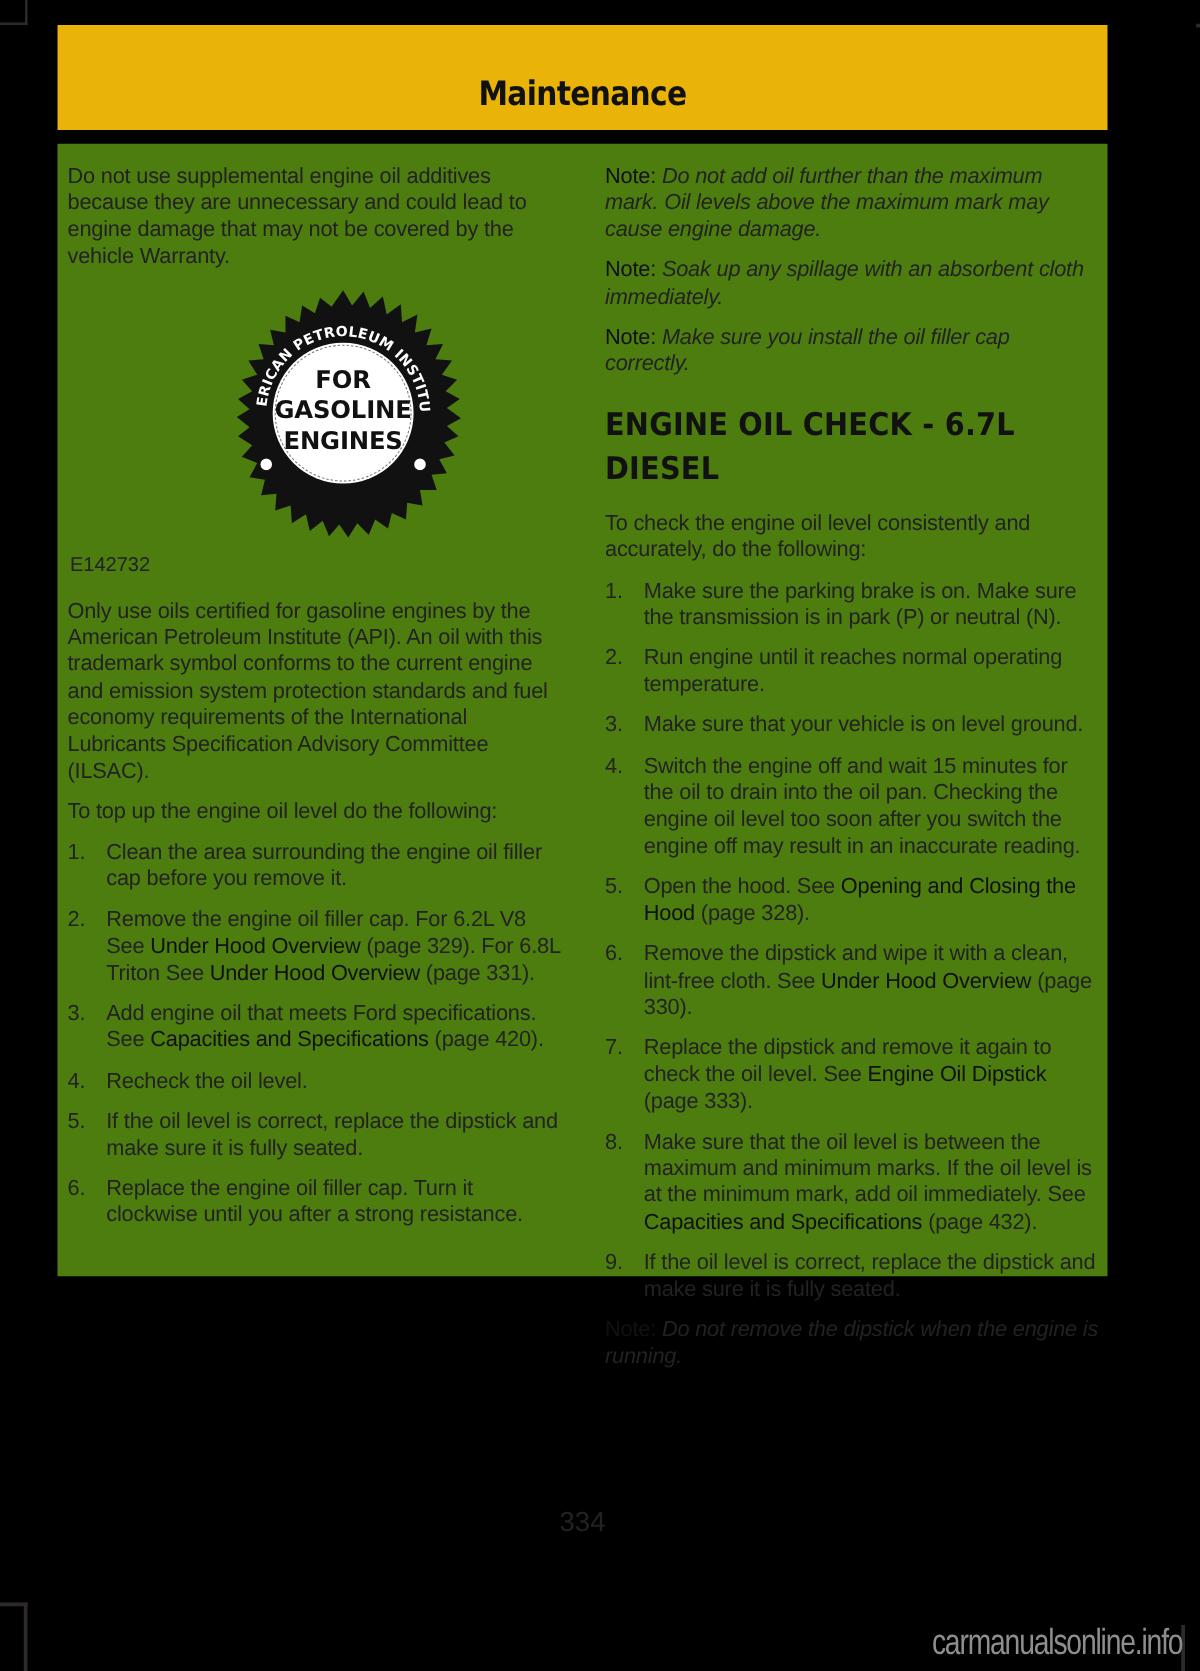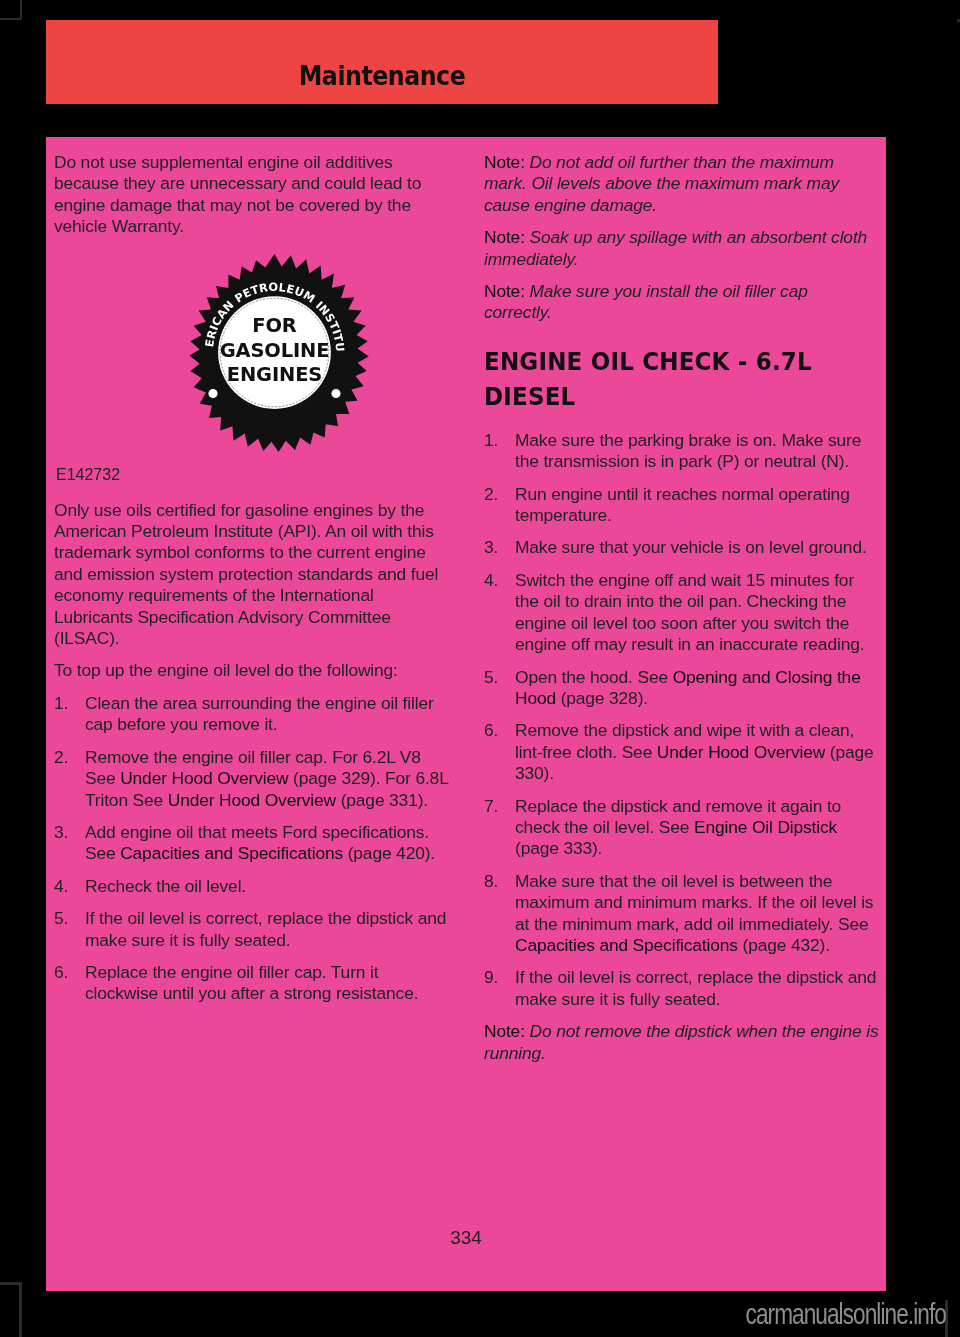--- a/index.html
+++ b/index.html
@@ -5,42 +5,42 @@
   * { box-sizing: border-box; margin: 0; padding: 0; }
   html, body { width: 960px; height: 1337px; background: #000; overflow: hidden; }
   body { position: relative; font-family: "Liberation Sans", "DejaVu Sans", sans-serif; color: #1a1a1a; }
 
   .crop { position: absolute; border-color: #2e2a2a; border-style: solid; border-width: 0; }
   .crop.tl { left: 0; top: 0; width: 22px; height: 20px; border-right-width: 2px; border-bottom-width: 2px; }
   .crop.tr { right: 0; top: 19px; width: 3px; height: 3px; background: #2e2a2a; }
   .crop.bl { left: 0; top: 1282px; width: 22px; height: 55px; border-right-width: 3px; border-top-width: 3px; }
   .crop.br { right: 12px; top: 1300px; width: 3px; height: 37px; background: #2e2a2a; }
 
-  .header { position: absolute; left: 46px; top: 20px; width: 672px; height: 84px; background: #ef4444; }
+  .header { position: absolute; left: 46px; top: 20px; width: 840px; height: 84px; background: #eab308; }
   .header h1 { position: absolute; left: 0; right: 0; top: 40px; text-align: center; font-family: "DejaVu Sans", sans-serif; font-weight: bold; font-size: 27px; letter-spacing: -0.6px; color: #111; transform: scaleX(0.88); }
 
-  .page { position: absolute; left: 46px; top: 137px; width: 840px; height: 1154px; background: #ec4899; }
+  .page { position: absolute; left: 46px; top: 115px; width: 840px; height: 906px; background: #4d7c0f; }
   .col { position: absolute; top: 15px; width: 396px; font-size: 17.4px; line-height: 21.4px; color: #222; letter-spacing: -0.15px; }
   .col.left { left: 8px; }
   .col.right { left: 438px; }
   .col p { margin-bottom: 11px; }
   .col b, .col .bold { font-weight: normal; color: #111; }
   .col i { }
 
   .badge-wrap { position: relative; height: 250px; margin-top: 12px; }
   .badge { position: absolute; left: 118px; top: 0; width: 205px; height: 205px; }
   .fig-code { position: absolute; left: 2px; top: 214px; font-size: 16px; color: #222; letter-spacing: 0; }
 
   ol.steps { list-style: none; margin-bottom: 10px; }
   ol.steps li { position: relative; padding-left: 31px; margin-bottom: 11px; }
   ol.steps li .num { position: absolute; left: 0; top: 0; }
 
   h2.section { font-size: 25px; line-height: 35px; font-weight: 900; color: #111; margin: 20px 0 16px 0; letter-spacing: 0.2px; font-family: "DejaVu Sans", sans-serif; transform: scaleX(0.92); transform-origin: left; white-space: nowrap; }
 
-  .pagenum { position: absolute; left: 0; right: 0; top: 1090px; text-align: center; font-size: 19px; color: #222; }
+  .pagenum { position: absolute; left: 0; right: 0; top: 1090px; text-align: center; font-size: 22px; color: #222; }
 
   .watermark { position: absolute; right: 14px; top: 1298px; font-size: 29px; color: #8e8e8e; letter-spacing: -1.2px; transform: scaleX(0.78); transform-origin: right; font-family: "Liberation Sans", sans-serif; }
 </style>
 </head>
 <body>
 
 <div class="crop tl"></div>
 <div class="crop tr"></div>
 <div class="crop bl"></div>
 <div class="crop br"></div>
@@ -113,20 +113,21 @@
   <section class="col right">
     <p><b>Note:</b><i> Do not add oil further than the maximum mark.  Oil levels above the maximum mark may cause engine damage.</i></p>
     <p><b>Note:</b> <i>Soak up any spillage with an absorbent cloth immediately.</i></p>
     <p><b>Note:</b> <i>Make sure you install the oil filler cap correctly.</i></p>
 
     <h2 class="section">
       <span>ENGINE OIL CHECK - 6.7L</span><br>
       <span>DIESEL</span>
     </h2>
 
+    <p>To check the engine oil level consistently and accurately, do the following:</p>
 
     <ol class="steps">
       <li>
         <span class="num">1.</span>
         <span>Make sure the parking brake is on. Make sure the transmission is in park (P) or neutral (N).</span>
       </li>
       <li>
         <span class="num">2.</span>
         <span>Run engine until it reaches normal operating temperature.</span>
       </li>

